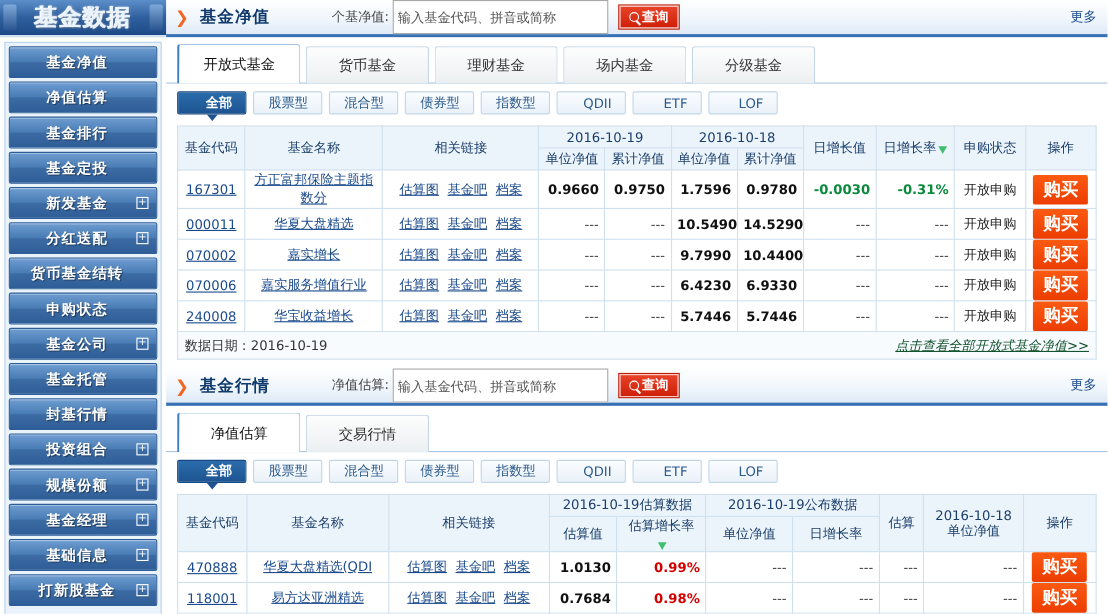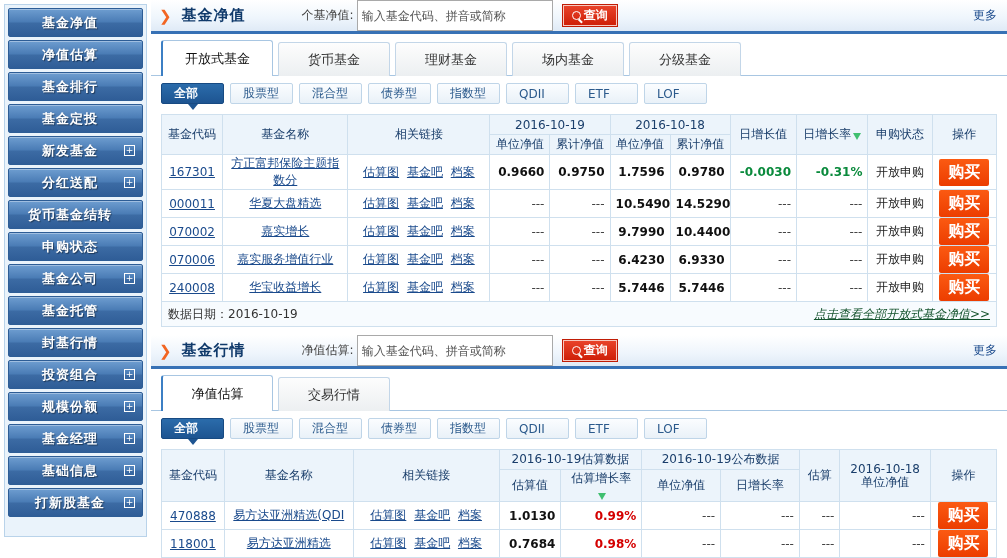--- a/index.html
+++ b/index.html
@@ -158,21 +158,21 @@
     color: #111;
     font-weight: normal;
     height: 36px;
     z-index: 2;
   }
 
   
   .subrow { display: flex; align-items: center; padding: 7px 0 10px 10px; gap: 6px; position: relative; }
   .subtab {
     height: 21px; min-width: 63px; padding: 0 12px;
-    display: flex; align-items: center; justify-content: flex-start;
+    display: flex; align-items: center; justify-content: flex-end;
     border: 1px solid #bfd5e8;
     border-radius: 2px;
     background: linear-gradient(to bottom,#fbfdff,#e9f1f8);
     color: #2b5a8c; font-size: 12px;
     font-family: "DejaVu Sans", sans-serif;
     cursor: pointer;
   }
   .subtab.active {
     background: linear-gradient(to bottom,#2b6cab,#1d5491);
     border-color: #174a82;
@@ -234,20 +234,23 @@
   }
   .datebar .more { margin-left: auto; color: #14532d; text-decoration: underline; cursor: pointer; font-style: italic; }
   .spacer8 { height: 8px; }
 </style>
 </head>
 <body>
 
 <div class="app">
 
   <div class="sidebar">
+    <div class="logo-wrap">
+      <span class="logo-text">基金数据</span>
+    </div>
     <div class="nav-box" id="nav-box">
         <div class="nav-item">
           <span class="nav-label">基金净值</span>
           <span class="nav-plus hidden">+</span>
         </div>
         <div class="nav-item">
           <span class="nav-label">净值估算</span>
           <span class="nav-plus hidden">+</span>
         </div>
         <div class="nav-item">
@@ -563,21 +566,21 @@
             <th>
               <span>估算增长率</span><span class="sortdown"></span>
             </th>
             <th>单位净值</th>
             <th>日增长率</th>
           </tr>
         </thead>
         <tbody id="tbody2">
             <tr>
               <td class="c-code"><a href="#">470888</a></td>
-              <td class="c-name"><a href="#">易方达亚洲精选(QDI</a></td>
+              <td class="c-name"><a href="#">华夏大盘精选(QDI</a></td>
               <td class="c-links"><a href="#">估算图</a> <a href="#">基金吧</a> <a href="#">档案</a></td>
               <td class="num">1.0130</td>
               <td class="num pos">0.99%</td>
               <td class="num dash">---</td>
               <td class="num dash">---</td>
               <td class="num dash">---</td>
               <td class="num dash">---</td>
               <td class="c-op"><span class="buybtn">购买</span></td>
             </tr>
             <tr>

